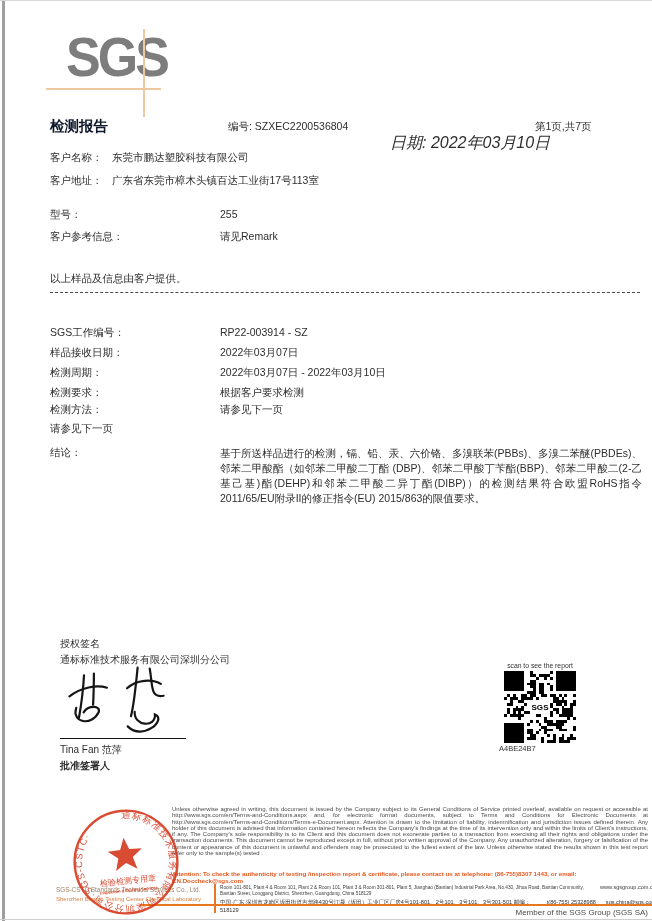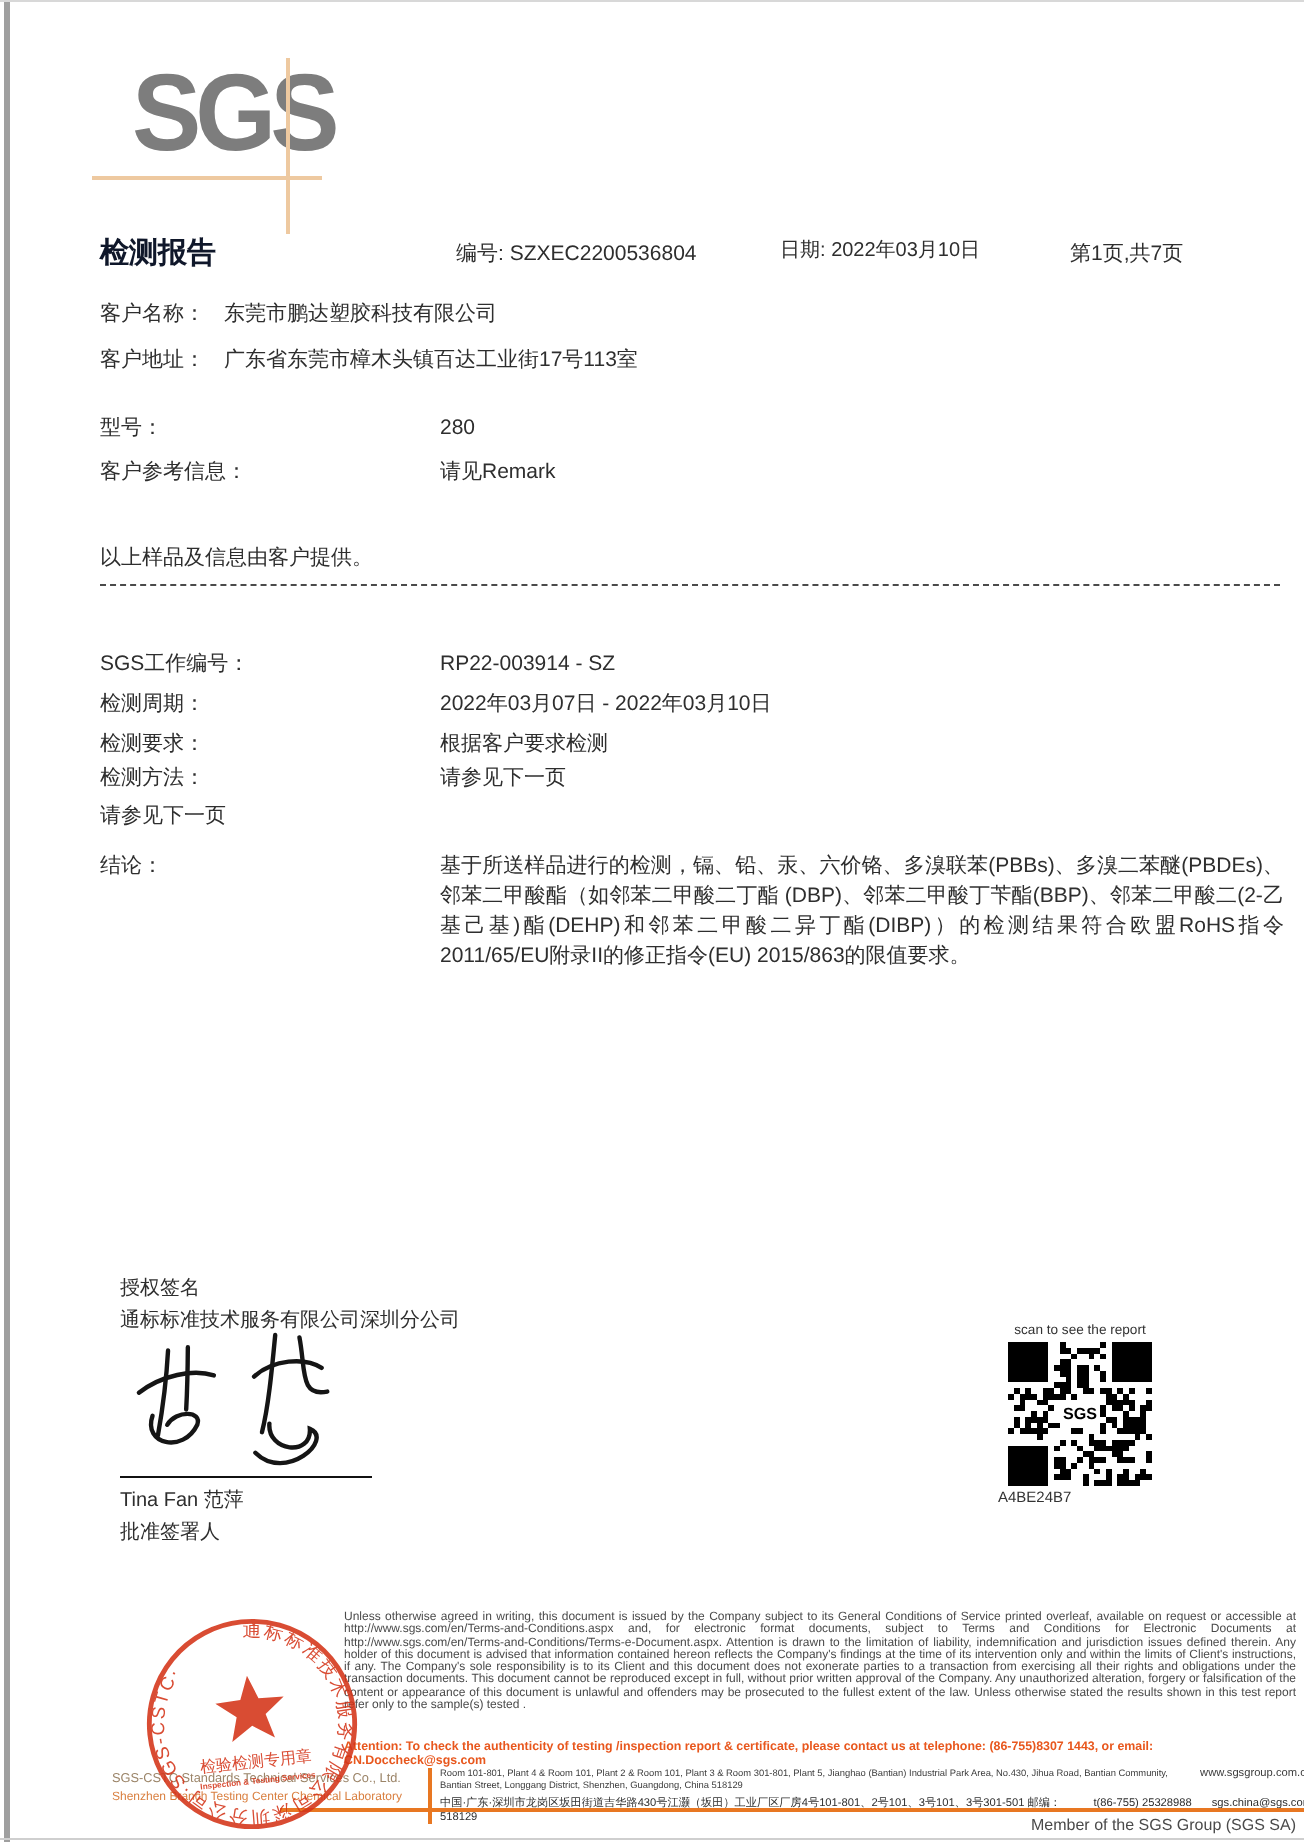--- a/index.html
+++ b/index.html
@@ -15,21 +15,21 @@
   
   .logo-wrap{position:absolute;left:66px;top:28px;width:140px;height:92px;}
   .logo-text{font-weight:bold;font-size:52px;line-height:56px;color:#7d7d7d;letter-spacing:-3px;transform:scaleY(1.05);transform-origin:top left;}
   .logo-hline{position:absolute;left:-20px;top:60px;width:115px;height:2px;background:#eec9a0;}
   .logo-vline{position:absolute;left:77px;top:1px;width:2px;height:88px;background:#eec9a0;}
 
   
   .titlebar{position:absolute;left:50px;top:117px;width:590px;height:20px;}
   .titlebar .t{position:absolute;left:0;top:0;font-size:14.5px;font-weight:bold;color:#0f172a;}
   .titlebar .no{position:absolute;left:178px;top:3px;font-size:10.5px;}
-  .titlebar .dt{position:absolute;left:340px;top:1px;font-size:10px;}
+  .titlebar .dt{position:absolute;left:340px;top:16px;font-size:16px;font-style:italic;}
   .titlebar .pg{position:absolute;left:485px;top:3px;font-size:10.5px;}
 
   .row{display:flex;font-size:10.5px;line-height:12px;}
   .row .lbl{flex:0 0 auto;}
   .block-client{position:absolute;left:50px;top:151px;width:590px;}
   .block-client .row{height:23px;}
   .block-client .lbl{width:62px;}
   .block-sample{position:absolute;left:50px;top:208px;width:590px;}
   .block-sample .row{height:22px;}
   .block-sample .lbl{width:170px;}
@@ -45,21 +45,21 @@
   .concl{display:flex;font-size:10.5px;}
   .concl .lbl{width:170px;}
   .concl .txt{flex:1;line-height:15px;text-align:justify;}
 
   
   .sig-company{position:absolute;left:60px;top:653px;font-size:10px;}
   .sig-auth{position:absolute;left:60px;top:637px;font-size:10px;}
   .sig-hand{position:absolute;left:62px;top:662px;width:140px;height:78px;}
   .sig-line{position:absolute;left:60px;top:738px;width:126px;height:0;border-top:1.5px solid #111;}
   .sig-name{position:absolute;left:60px;top:743px;font-size:10px;}
-  .sig-role{position:absolute;left:60px;top:759px;font-size:10px;}
+  .sig-role{position:absolute;left:60px;top:759px;font-size:10px;font-weight:bold;}
 
   
   .qr-caption{position:absolute;left:499px;top:662px;width:82px;text-align:center;font-size:6.8px;color:#333;}
   .qr-box{position:absolute;left:504px;top:671px;width:72px;height:72px;}
   .qr-box svg{width:72px;height:72px;display:block;}
   .qr-code-text{position:absolute;left:499px;top:744px;width:82px;text-align:left;font-size:7.5px;color:#333;}
 
   
   .disclaimer{position:absolute;left:172px;top:806px;width:476px;font-size:6px;line-height:6.3px;color:#4a4a4a;text-align:justify;}
   .attention{position:absolute;left:172px;top:871px;width:476px;font-size:6.2px;line-height:6.6px;font-weight:bold;color:#e8571d;}
@@ -105,34 +105,38 @@
   </div>
   <div class="row">
     <span class="lbl">客户地址：</span>
     <span class="val">广东省东莞市樟木头镇百达工业街17号113室</span>
   </div>
 </div>
 
 <div class="block-sample">
   <div class="row">
     <span class="lbl">型号：</span>
-    <span class="val">280</span>
+    <span class="val">255</span>
   </div>
   <div class="row">
     <span class="lbl">客户参考信息：</span>
     <span class="val">请见Remark</span>
   </div>
 </div>
 <div class="note">以上样品及信息由客户提供。</div>
 <div class="dashed"></div>
 
 <div class="block-job">
   <div class="row jr1">
     <span class="lbl">SGS工作编号：</span>
     <span class="val">RP22-003914 - SZ</span>
+  </div>
+  <div class="row jr2">
+    <span class="lbl">样品接收日期：</span>
+    <span class="val">2022年03月07日</span>
   </div>
   <div class="row jr3">
     <span class="lbl">检测周期：</span>
     <span class="val">2022年03月07日 - 2022年03月10日</span>
   </div>
   <div class="row jr4">
     <span class="lbl">检测要求：</span>
     <span class="val">根据客户要求检测</span>
   </div>
   <div class="row jr5">

